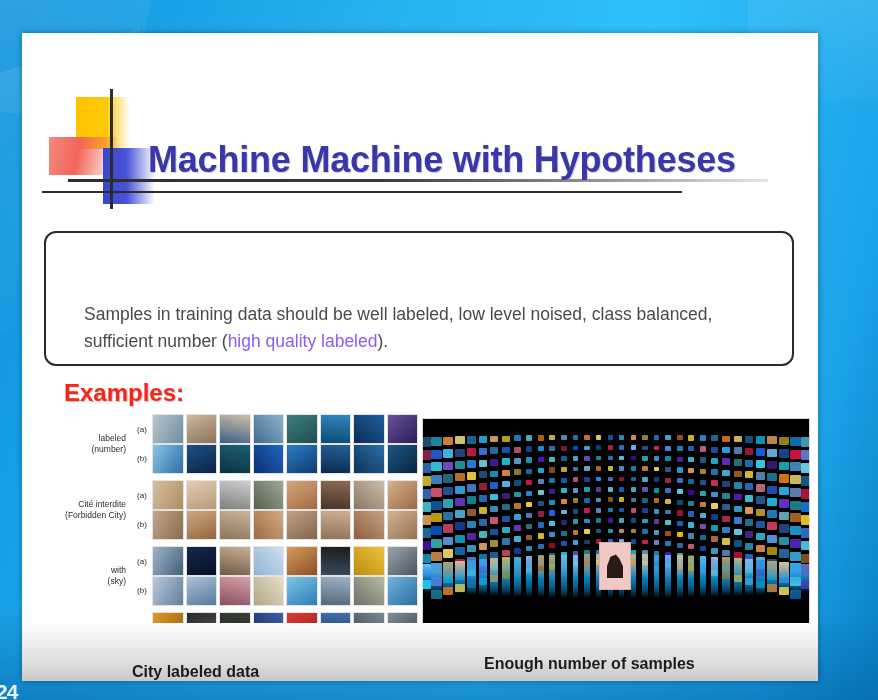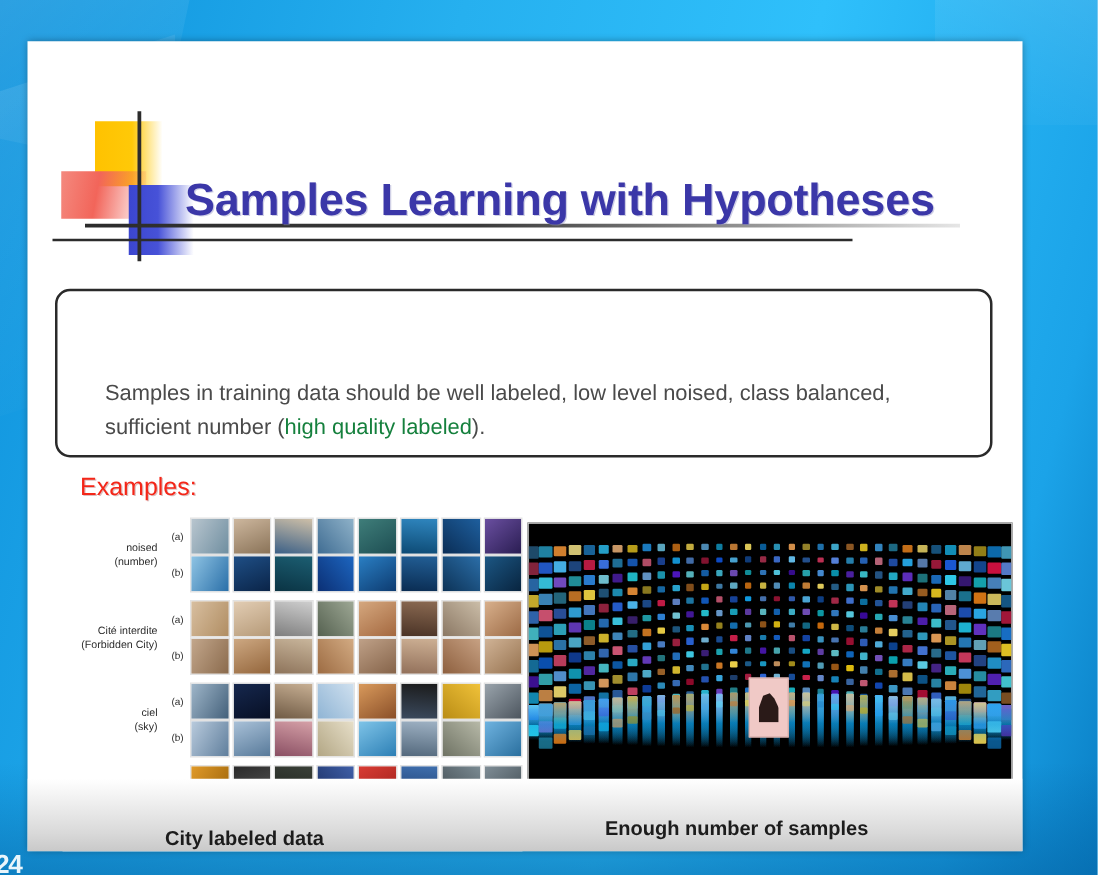--- a/index.html
+++ b/index.html
@@ -52,25 +52,25 @@
       border:2px solid #2a2a2a;border-radius:12px;background:#fff;box-sizing:border-box;}
   .hypo-pill{position:absolute;left:274px;top:178px;width:266px;height:44px;
       background:#fae79c;border:2px solid #2a2a2a;border-radius:22px;
       display:flex;align-items:center;justify-content:center;
       box-shadow:2px 3px 3px rgba(0,0,0,.35);z-index:3;}
   .hypo-pill span{color:#fb2a10;font-size:20px;font-weight:bold;}
   .hypo-sub{position:absolute;left:0;right:0;top:232px;text-align:center;
       color:#2e2e9c;font-size:18px;font-weight:bold;}
   .hypo-body{position:absolute;left:62px;top:268px;width:686px;
       color:#4a4a4a;font-size:17.5px;line-height:1.55;}
-  .hypo-body .hl{color:#15803d;}
+  .hypo-body .hl{color:#8b5cf6;}
 
   
   .examples-label{position:absolute;left:42px;top:346px;
-      font-size:20px;font-weight:normal;color:#f42618;
+      font-size:24px;font-weight:bold;color:#f42618;
       text-shadow:1px 1px 0 rgba(120,0,0,.25);}
 
   
   .fig-left{position:absolute;left:28px;top:380px;width:368px;height:270px;background:#fff;}
   .fig-left .row-group{display:flex;align-items:center;height:62px;margin-bottom:4px;}
   .cat-label{width:76px;text-align:right;padding-right:6px;
       font-size:8.5px;color:#2b2b2b;line-height:1.25;}
   .ab-col{width:20px;font-size:8px;color:#2b2b2b;text-align:center;}
   .ab-col div{height:29px;line-height:29px;}
   .thumbs{flex:1;}
@@ -113,33 +113,33 @@
 
   <div class="logo">
     <div class="sq-yellow"></div>
     <div class="sq-red"></div>
     <div class="sq-blue"></div>
     <div class="v-line"></div>
     <div class="h-line1"></div>
     <div class="h-line2"></div>
   </div>
 
-  <div class="deck-title">Samples Learning with Hypotheses</div>
+  <div class="deck-title">Machine Machine with Hypotheses</div>
 
   <div class="hypo-box"></div>
   <div class="hypo-body">
     <span>Samples in training data should be well labeled, low level noised, class balanced, sufficient number (</span><span class="hl">high quality labeled</span><span>).</span>
   </div>
 
   <div class="examples-label">Examples:</div>
 
   <div class="fig-left">
       <div class="row-group">
         <div class="cat-label">
-          <div>noised</div>
+          <div>labeled</div>
           <div>(number)</div>
         </div>
         <div class="ab-col">
           <div>(a)</div>
           <div>(b)</div>
         </div>
         <div class="thumbs">
           <div class="thumb-row">
             <div class="thumb" style="background: linear-gradient(120deg, rgb(185, 198, 207) 0%, rgb(111, 142, 160) 100%);"></div>
             <div class="thumb" style="background: linear-gradient(157deg, rgb(205, 183, 158) 0%, rgb(138, 115, 88) 100%);"></div>
@@ -189,21 +189,21 @@
             <div class="thumb" style="background: linear-gradient(231deg, rgb(211, 171, 131) 0%, rgb(156, 107, 66) 100%);"></div>
             <div class="thumb" style="background: linear-gradient(148deg, rgb(191, 161, 136) 0%, rgb(133, 99, 73) 100%);"></div>
             <div class="thumb" style="background: linear-gradient(185deg, rgb(205, 176, 148) 0%, rgb(146, 112, 90) 100%);"></div>
             <div class="thumb" style="background: linear-gradient(222deg, rgb(199, 161, 131) 0%, rgb(141, 95, 62) 100%);"></div>
             <div class="thumb" style="background: linear-gradient(139deg, rgb(208, 179, 150) 0%, rgb(150, 114, 79) 100%);"></div>
           </div>
         </div>
       </div>
       <div class="row-group">
         <div class="cat-label">
-          <div>ciel</div>
+          <div>with</div>
           <div>(sky)</div>
         </div>
         <div class="ab-col">
           <div>(a)</div>
           <div>(b)</div>
         </div>
         <div class="thumbs">
           <div class="thumb-row">
             <div class="thumb" style="background: linear-gradient(120deg, rgb(159, 182, 201) 0%, rgb(67, 96, 122) 100%);"></div>
             <div class="thumb" style="background: linear-gradient(157deg, rgb(22, 40, 78) 0%, rgb(7, 15, 36) 100%);"></div>

